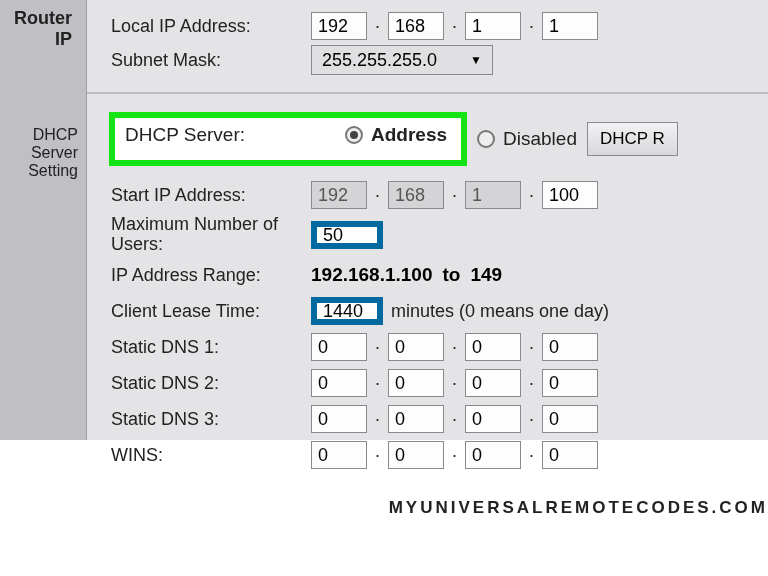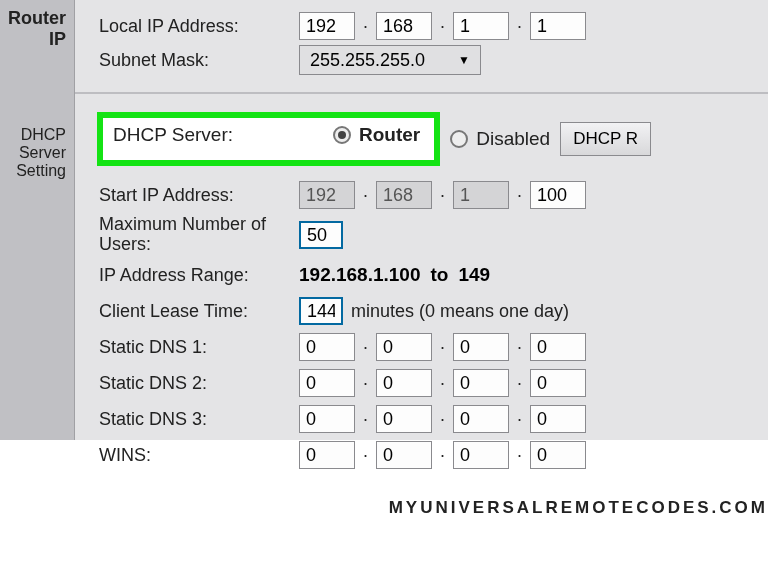--- a/index.html
+++ b/index.html
@@ -30,21 +30,21 @@
     font-size: 17px;
     padding: 6px 10px 6px 10px;
     text-align: right;
     border-bottom: 1px solid #a0a0a4;
   }
   .sidebar .nav-item {
     font-weight: bold;
     font-size: 18px;
     color: #222;
     text-align: right;
-    padding: 8px 8px;
+    padding: 8px 14px;
   }
   .sidebar .nav-item.sub {
     font-weight: normal;
     font-size: 16px;
     padding: 8px 8px;
   }
   .sidebar .spacer { height: 60px; }
   .main {
     flex: 1;
     background: #e4e4e6;
@@ -141,23 +141,23 @@
   .footer {
     text-align: right;
     font-family: Arial, sans-serif;
     font-weight: bold;
     letter-spacing: 3px;
     font-size: 17px;
     color: #222;
     margin-top: 58px;
   }
   .small-box {
-    width: 44px;
+    width: 72px;
     height: 28px;
-    border: 2px solid #0369a1;
+    border: 6px solid #0369a1;
     background: #fdfdfd;
     font-size: 18px;
     padding: 2px 6px;
   }
 </style>
 </head>
 <body>
 
 <div class="router-panel">
   <div class="sidebar">
@@ -189,21 +189,21 @@
       </div>
     </div>
 
     <hr class="hr">
 
     <div class="highlight-row">
       <div class="highlight-box">
         <div class="label-in">DHCP Server:</div>
         <div class="radio-wrap">
           <span class="radio checked"></span>
-          <span class="radio-label">Router</span>
+          <span class="radio-label">Address</span>
         </div>
       </div>
       <div class="radio-wrap">
         <span class="radio"></span>
         <span class="radio-label norm">Disabled</span>
       </div>
       <button class="btn">DHCP R</button>
     </div>
 
     <div class="sub-rows">

